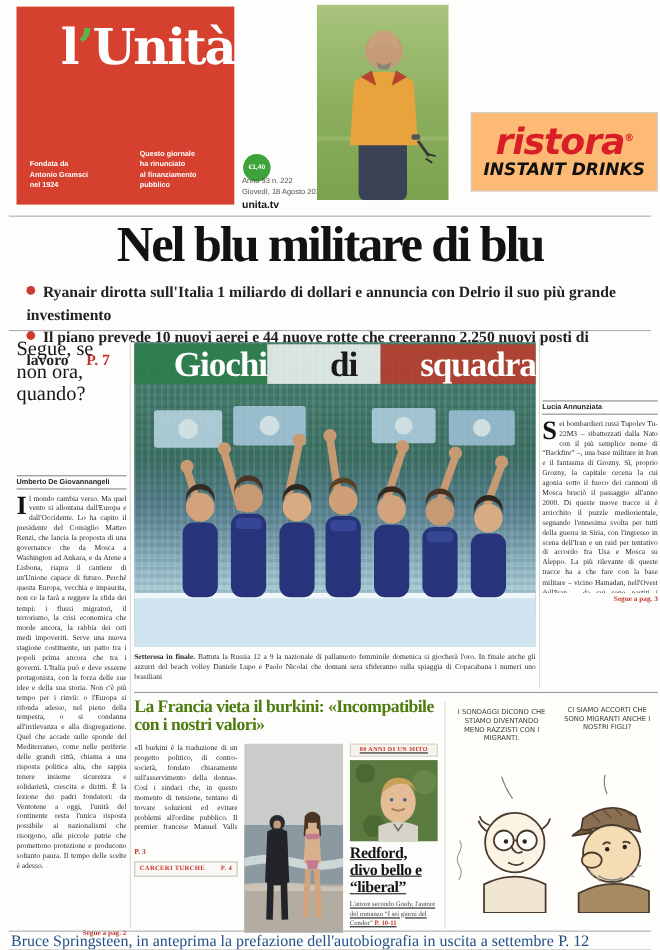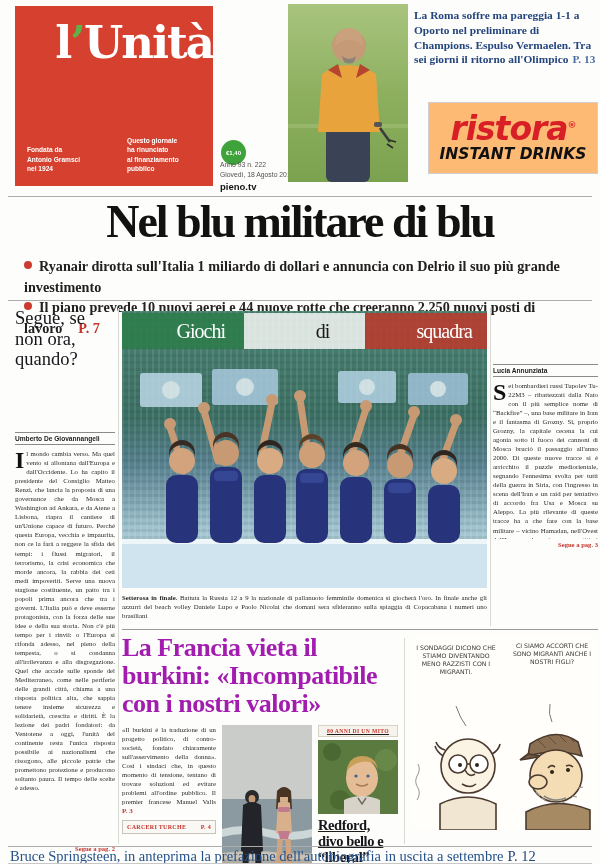--- a/index.html
+++ b/index.html
@@ -61,35 +61,35 @@
   
   .photo-block{left:122px;top:306px;width:365px;}
   .kicker{font-weight:bold;font-size:13.2px;color:#c4342c;line-height:1.1;}
   .kicker .pageref{margin-left:6px;}
   .wp-photo{position:relative;margin-top:5px;width:365px;height:277px;overflow:hidden;
       background:linear-gradient(180deg,#4a8373 0%,#3c6f63 38%,#57808f 55%,#9fc3cf 78%,#cfe3ec 100%);}
   .crowd-noise{position:absolute;inset:0;opacity:.35;
       background:repeating-linear-gradient(90deg,rgba(255,255,255,.25) 0 2px,transparent 2px 6px),
                  repeating-linear-gradient(0deg,rgba(20,40,30,.25) 0 3px,transparent 3px 7px);}
   .flag-banner{position:absolute;left:0;top:2px;right:0;height:36px;display:flex;}
-  .flag-seg{flex:1;display:flex;align-items:center;justify-content:center;font-weight:normal;
-      font-size:20px;letter-spacing:-1px;padding-left:36px;}
+  .flag-seg{flex:1;display:flex;align-items:center;justify-content:center;font-weight:bold;
+      font-size:32px;letter-spacing:-1px;padding-left:36px;}
   .flag-green{background:rgba(44,124,74,.88);color:#fff;}
   .flag-white{background:rgba(250,250,248,.82);color:#1a1a1a;}
   .flag-red{background:rgba(186,58,44,.88);color:#fff;}
   .caption{margin-top:5px;font-size:6.8px;line-height:1.35;text-align:justify;color:#2a2a28;}
   .caption b{font-weight:bold;}
 
   
   .burkini-block{left:122px;top:634px;width:278px;}
-  .burkini-head{font-weight:bold;font-size:26px;line-height:1.08;letter-spacing:-.5px;color:#a21caf;}
+  .burkini-head{font-weight:bold;font-size:16px;line-height:1.08;letter-spacing:-.5px;color:#4d7c0f;}
   .burkini-row{display:flex;margin-top:7px;}
   .burkini-textcol{width:94px;}
   .burkini-body{height:82px;}
-  .bodypage{font-weight:bold;font-size:7px;color:#c4342c;}
+  .bodypage{font-weight:bold;font-size:7px;color:#c4342c;margin-top:12px;}
   .related-box{margin-top:5px;border:1px solid #c9c4ba;background:#faf8f4;padding:3px 4px;
       display:flex;justify-content:space-between;font-family:"Liberation Serif", serif;
       font-weight:bold;font-size:6px;color:#c4342c;letter-spacing:.3px;}
   .fuori-head{margin-top:6px;font-weight:bold;font-size:16.5px;line-height:1.08;
       letter-spacing:-.5px;color:#15151a;}
   .beach-col{width:90px;margin-left:6px;}
   .redford-col{width:80px;margin-left:6px;text-decoration:underline;}
   .redford-label{border:1px solid #d8d2c6;background:#f6f3ec;color:#c4342c;font-weight:bold;
       font-size:5.6px;text-align:center;letter-spacing:.4px;padding:2px 0;}
   .redford-head{margin-top:4px;font-weight:bold;font-size:14.5px;line-height:1.1;
@@ -123,21 +123,21 @@
     <div class="mast-small" style="left:112px;bottom:12px;">Questo giornale
 ha rinunciato
 al finanziamento
 pubblico</div>
   </div>
   <div class="abs price-badge">
     <span>€1,40</span>
   </div>
   <div class="abs issue-block">Anno 93 n. 222
 Giovedì, 18 Agosto 2016</div>
-  <div class="abs website">pieno.tv</div>
+  <div class="abs website">unita.tv</div>
 
   <div class="abs spalletti">
     <svg width="120" height="178" viewBox="0 0 120 178">
       <defs>
         <linearGradient id="grass" x1="0" y1="0" x2="0" y2="1">
           <stop offset="0" stop-color="#a9c47e"></stop>
             <stop offset=".5" stop-color="#8db05f"></stop>
           <stop offset="1" stop-color="#7ba24f"></stop>
         </linearGradient>
       </defs>
@@ -150,21 +150,20 @@
       <path d="M82 66 L72 60 L68 74 Z" fill="#b5452e"></path>
       <circle cx="61" cy="42" r="17" fill="#c59a76"></circle>
       <path d="M47 42 Q61 30 75 42 Q75 24 61 24 Q47 24 47 42" fill="#c9a17d"></path>
       <path d="M54 52 Q61 58 68 52 L66 58 Q61 61 56 58 Z" fill="#8a8378"></path>
       <rect x="86" y="118" width="8" height="5" rx="2" fill="#555"></rect>
       <path d="M92 124 l10 14" stroke="#3c3c3c" stroke-width="2.6" fill="none"></path>
       <path d="M99 140 l6 4 M101 136 l7 2" stroke="#2e2e2e" stroke-width="1.6"></path>
     </svg>
   </div>
 
-  <div class="abs roma-news"><span>La Roma soffre ma pareggia 1-1 a Oporto nel preliminare di Champions. Espulso Vermaelen. Tra sei giorni il ritorno all'Olimpico</span><span class="pageref">P. 13</span></div>
 
   <div class="abs ristora-ad">
     <div class="ristora-brand"><span>ristora</span><span class="ristora-reg">®</span></div>
     <div class="ristora-tag">INSTANT DRINKS</div>
   </div>
 
   <div class="rule" style="top:196px;left:8px;width:584px;"></div>
 
   <div class="abs main-headline">Nel blu militare di blu</div>
   <div class="abs bullets">

